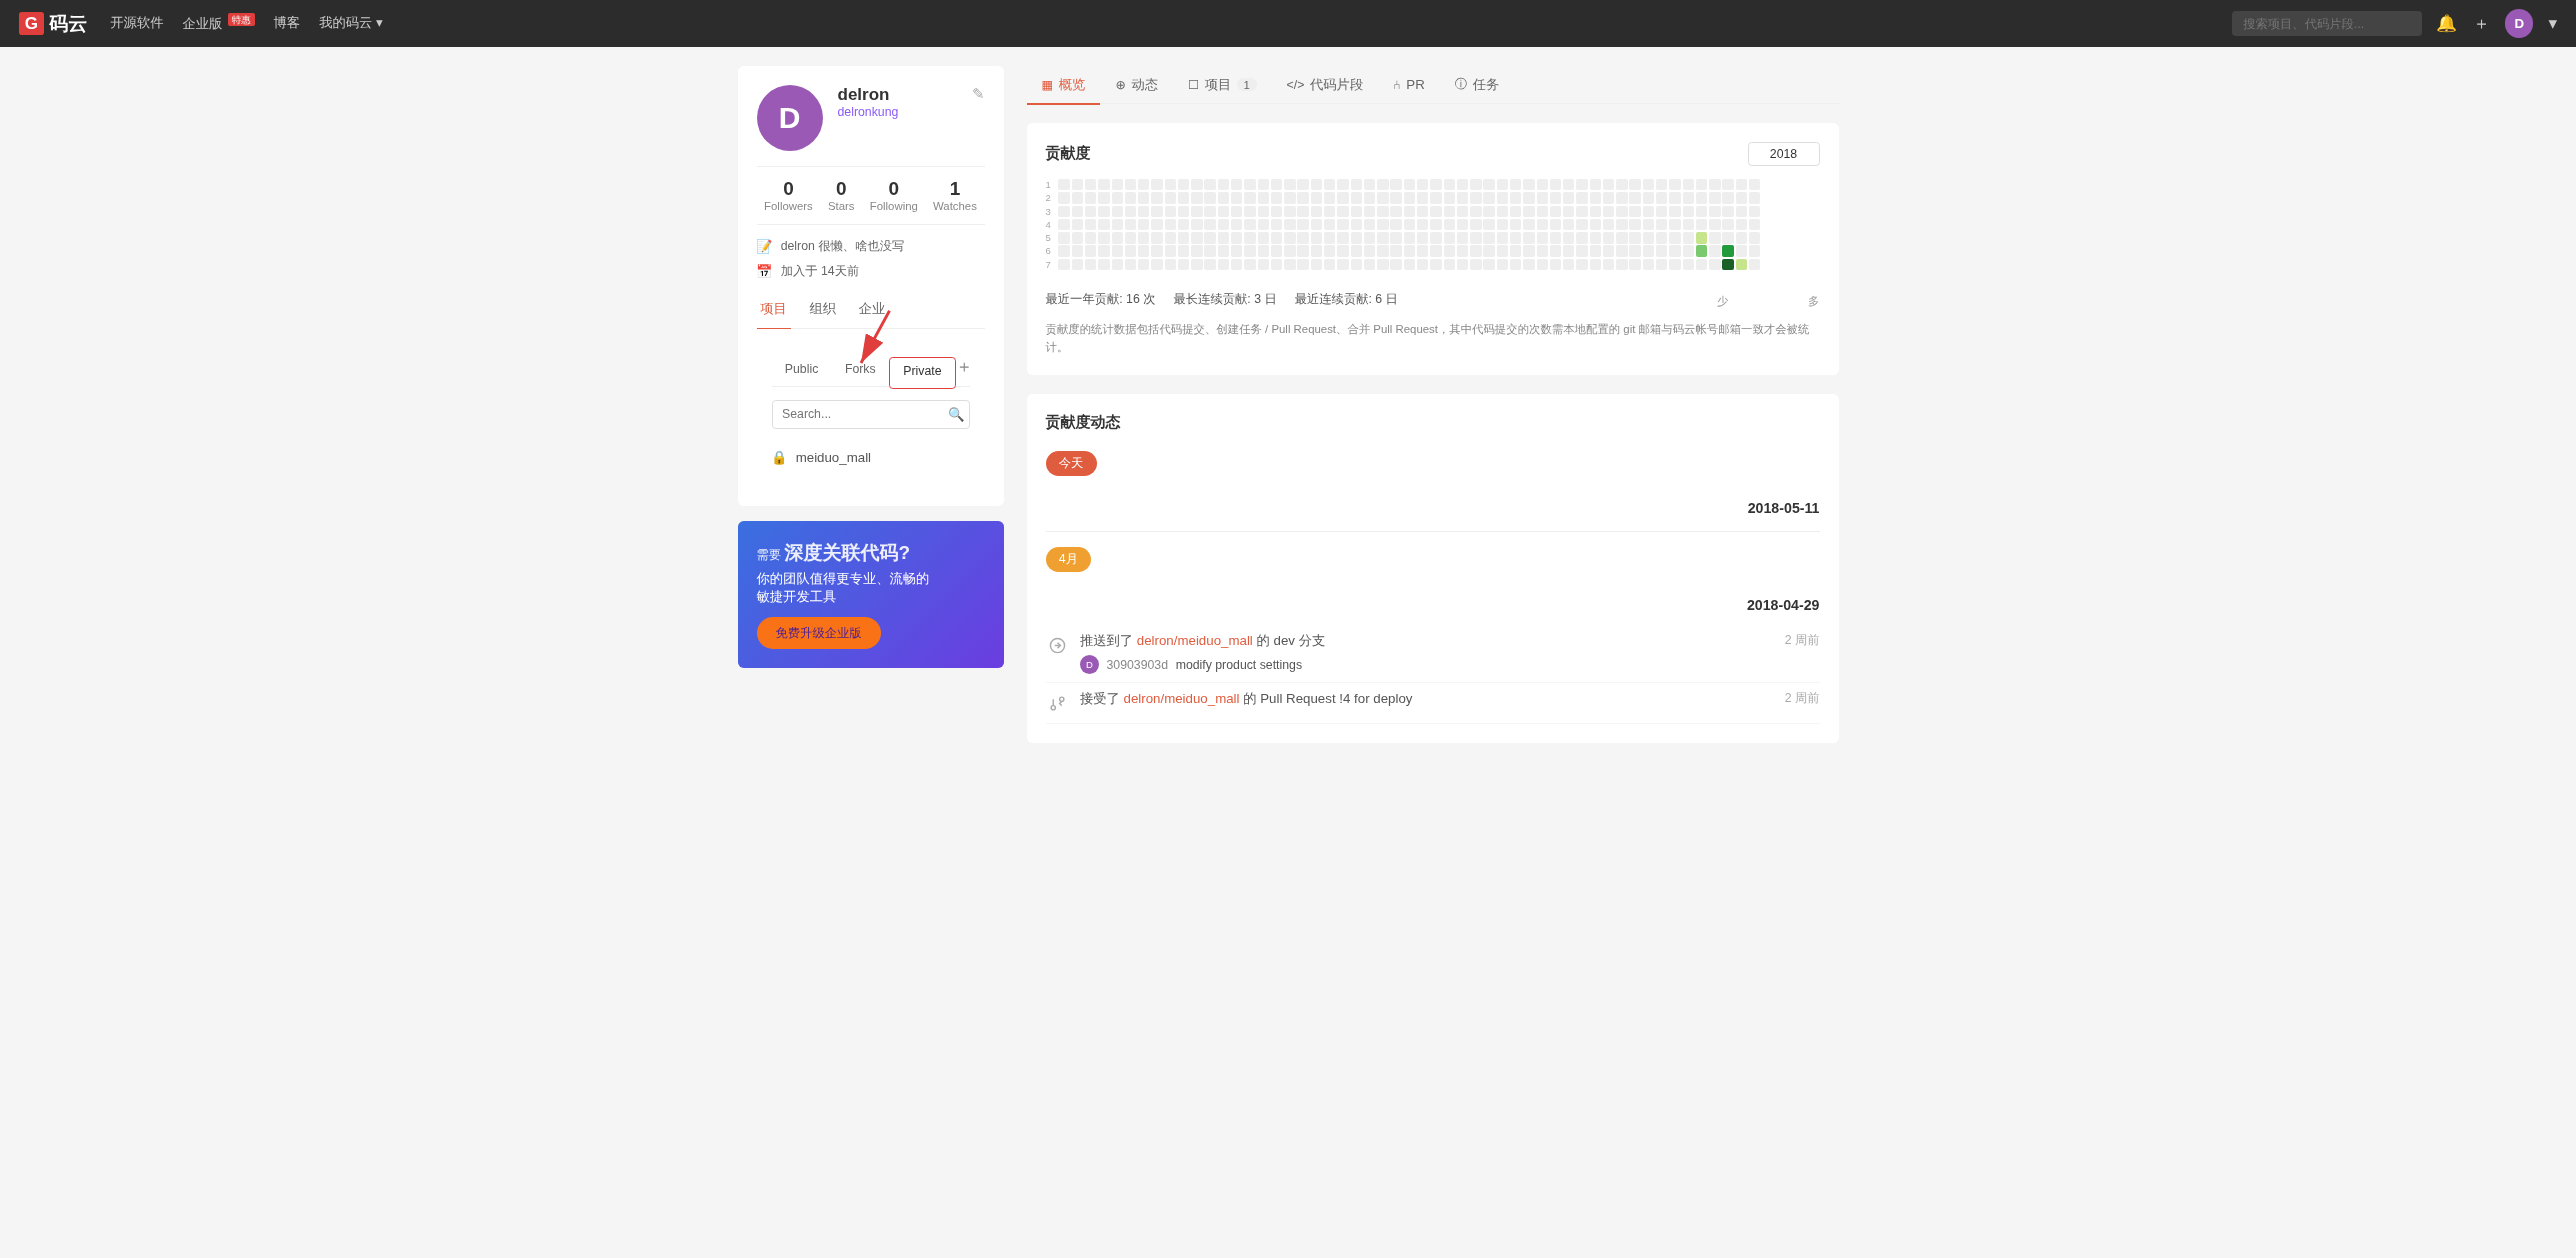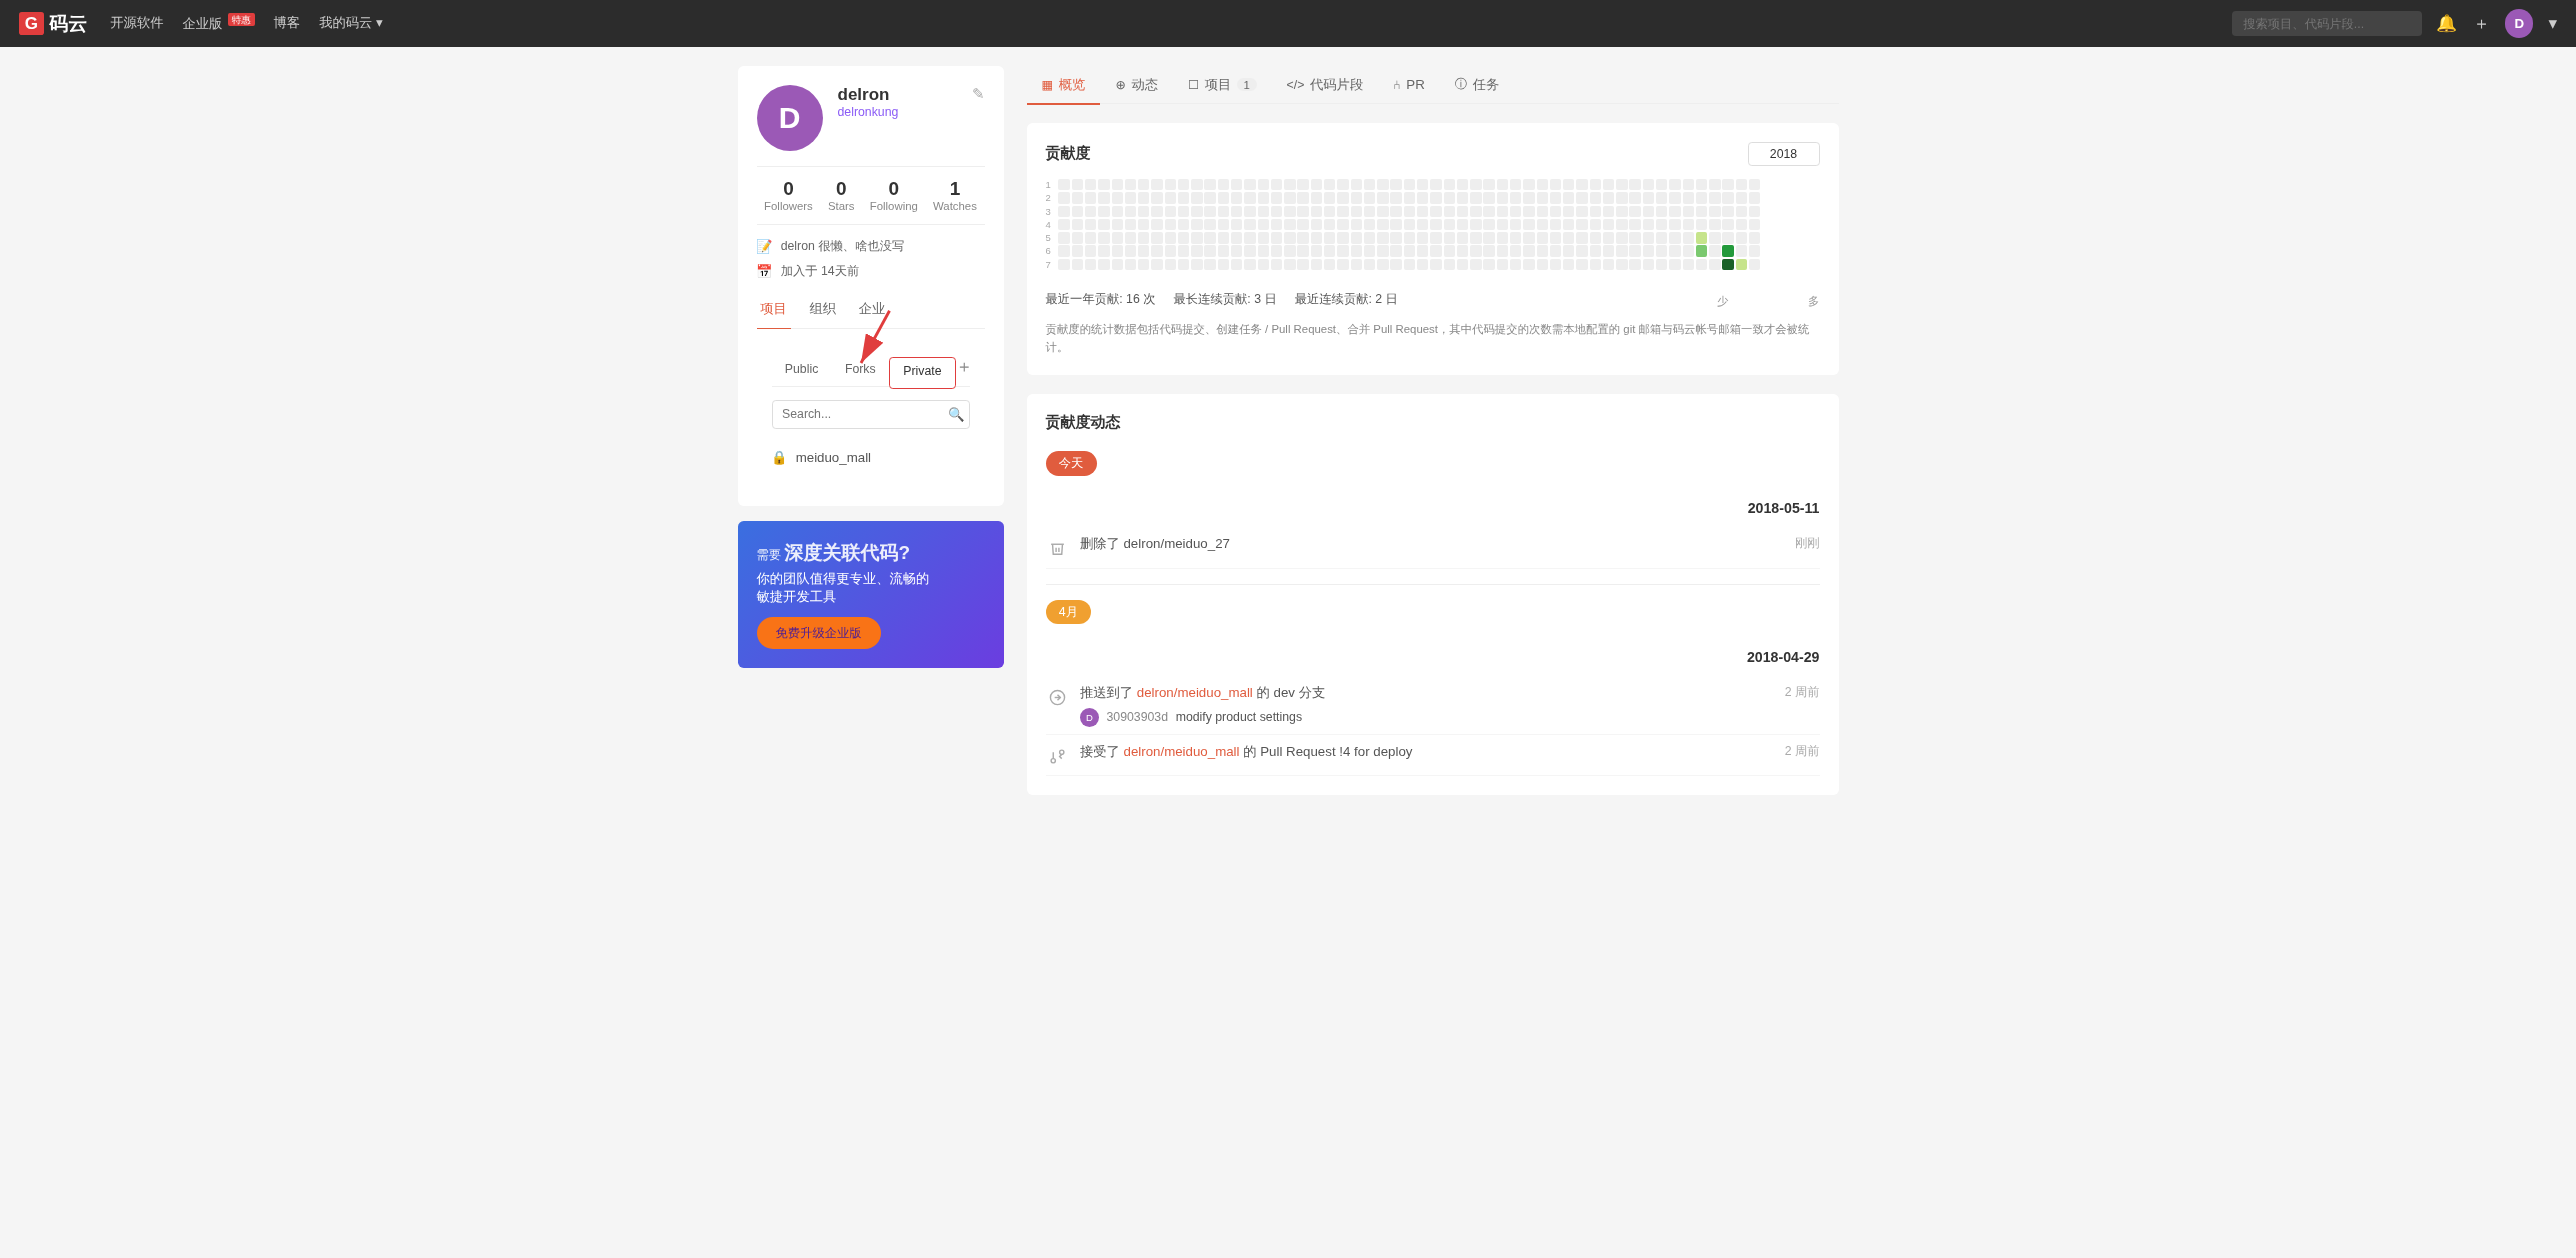--- a/index.html
+++ b/index.html
@@ -758,21 +758,21 @@
               <div class="heatmap-cell l0"></div>
               <div class="heatmap-cell l0"></div>
             </div>
           </div>
       </div>
 
       <div style="display:flex; align-items:center; margin-top:9.5px; margin-bottom:7.6px;">
         <div class="heatmap-stats">
           <span>最近一年贡献: 16 次</span>
           <span>最长连续贡献: 3 日</span>
-          <span>最近连续贡献: 2 日</span>
+          <span>最近连续贡献: 6 日</span>
         </div>
         <div class="heatmap-legend">
           <span>少</span>
           <div class="legend-cell l0"></div>
           <div class="legend-cell l1"></div>
           <div class="legend-cell l2"></div>
           <div class="legend-cell l3"></div>
           <div class="legend-cell l4"></div>
           <span>多</span>
         </div>
@@ -782,31 +782,20 @@
     </div>
 
     <div class="activity-section">
       <div class="activity-title">贡献度动态</div>
 
       <div>
         <div style="margin-bottom:11.4px;">
           <span class="activity-date-badge">今天</span>
         </div>
         <div class="activity-date-text">2018-05-11</div>
-        <div class="activity-item">
-          <div class="activity-icon">
-            <svg width="17" height="17" viewBox="0 0 24 24" fill="none" stroke="#aaa" stroke-width="2">
-              <polyline points="3 6 5 6 21 6"></polyline>
-              <path d="M19 6l-1 14H6L5 6"></path>
-              <path d="M10 11v6M14 11v6"></path>
-            </svg>
-          </div>
-          <div class="activity-body">删除了 delron/meiduo_27</div>
-          <span class="activity-time">刚刚</span>
-        </div>
       </div>
 
       <hr class="section-divider">
 
       <div>
         <div style="margin-bottom:11.4px;">
           <span class="activity-date-badge gray">4月</span>
         </div>
         <div class="activity-date-text">2018-04-29</div>
 

